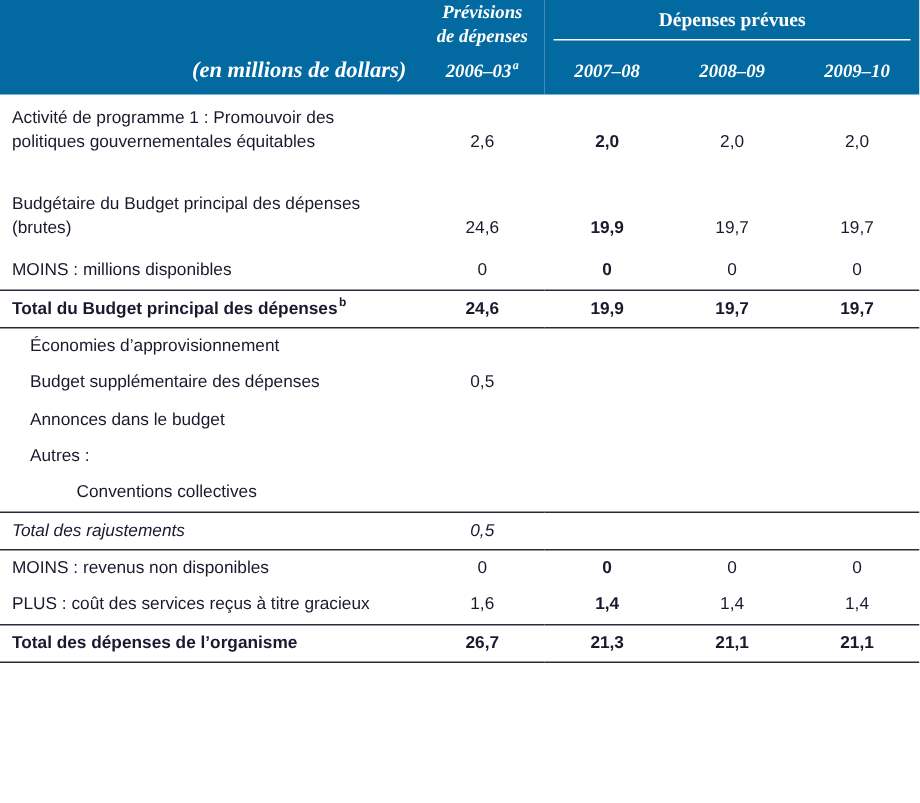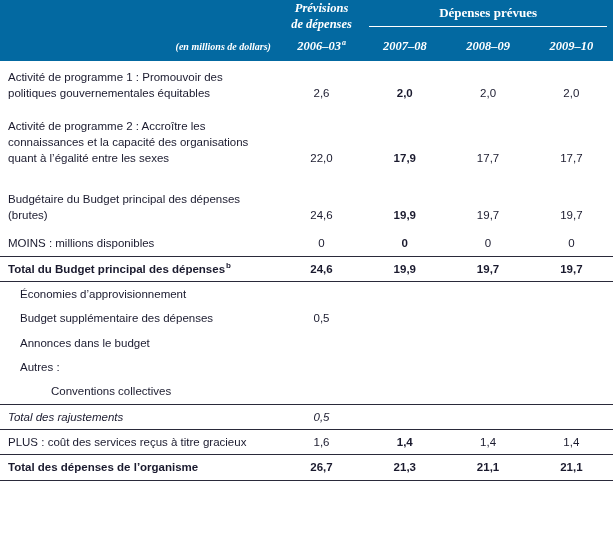--- a/index.html
+++ b/index.html
@@ -67,21 +67,21 @@
     font-style: italic;
     font-size: 12.5px;
     color: #ffffff;
     text-align: center;
     white-space: nowrap;
   }
   .hdr-units {
     font-family: "Liberation Serif", serif;
     font-weight: bold;
     font-style: italic;
-    font-size: 10px;
+    font-size: 15px;
     color: #ffffff;
     text-align: right;
     padding-right: 9px;
     white-space: nowrap;
     margin-top: 37px;
   }
   .grp-rule {
     height: 1px;
     background: #ffffff;
     margin: 0;
@@ -166,27 +166,20 @@
   <tbody>
 
     <tr class="r tall">
       <td class="lbl">Activité de programme 1 : Promouvoir des politiques gouvernementales équitables</td>
       <td class="num">2,6</td>
       <td class="num b">2,0</td>
       <td class="num">2,0</td>
       <td class="num">2,0</td>
     </tr>
 
-    <tr class="r tall">
-      <td class="lbl">Activité de programme 2 : Accroître les connaissances et la capacité des organisations quant à l’égalité entre les sexes</td>
-      <td class="num">22,0</td>
-      <td class="num b">17,9</td>
-      <td class="num">17,7</td>
-      <td class="num">17,7</td>
-    </tr>
 
     <tr class="spacer">
           <td colspan="5"></td>
         </tr>
 
     <tr class="r tall">
       <td class="lbl">Budgétaire du Budget principal des dépenses (brutes)</td>
       <td class="num">24,6</td>
       <td class="num b">19,9</td>
       <td class="num">19,7</td>
@@ -254,20 +247,27 @@
 
     <tr class="r2 botline">
       <td class="lbl i">Total des rajustements</td>
       <td class="num i">0,5</td>
       <td class="num i"></td>
       <td class="num i"></td>
       <td class="num i"></td>
     </tr>
 
 
+    <tr class="r2">
+      <td class="lbl">MOINS : revenus non disponibles</td>
+      <td class="num">0</td>
+      <td class="num b">0</td>
+      <td class="num">0</td>
+      <td class="num">0</td>
+    </tr>
 
     <tr class="r2 botline">
       <td class="lbl">PLUS : coût des services reçus à titre gracieux</td>
       <td class="num">1,6</td>
       <td class="num b">1,4</td>
       <td class="num">1,4</td>
       <td class="num">1,4</td>
     </tr>
 
     <tr class="r2 botline">

